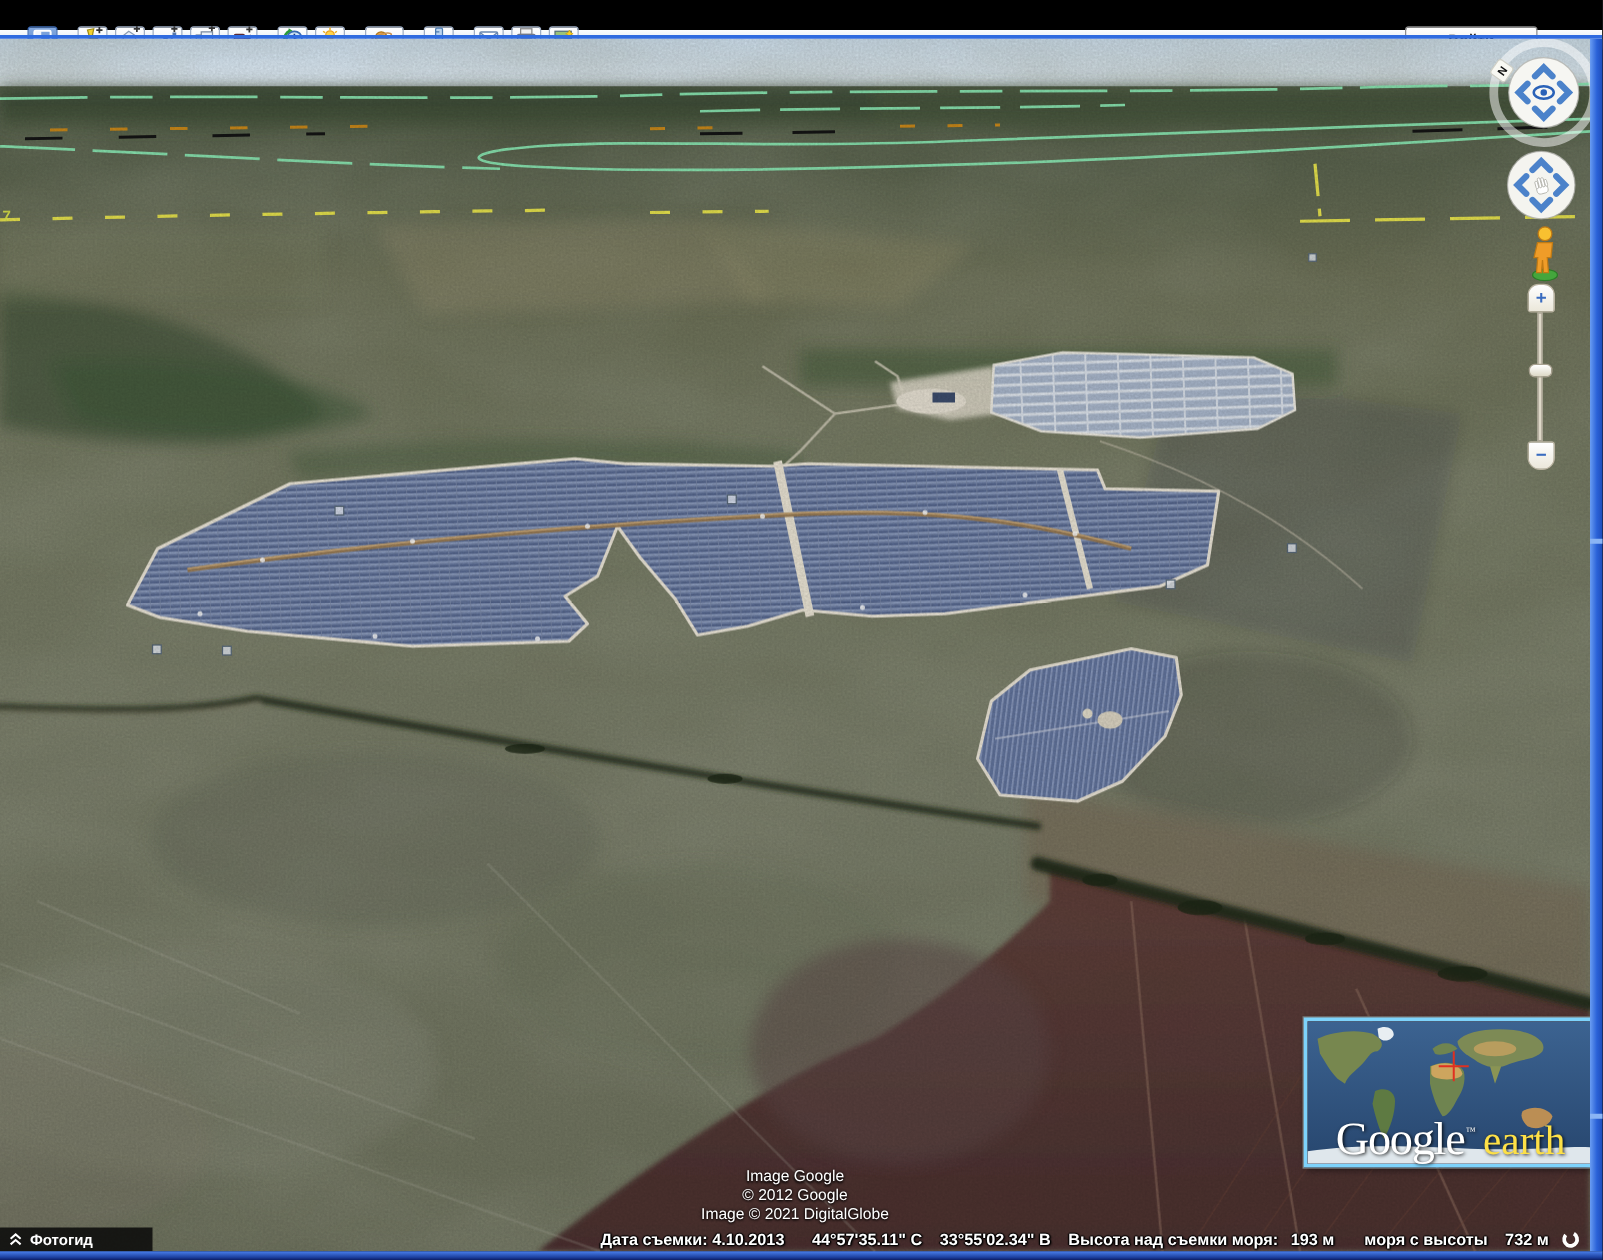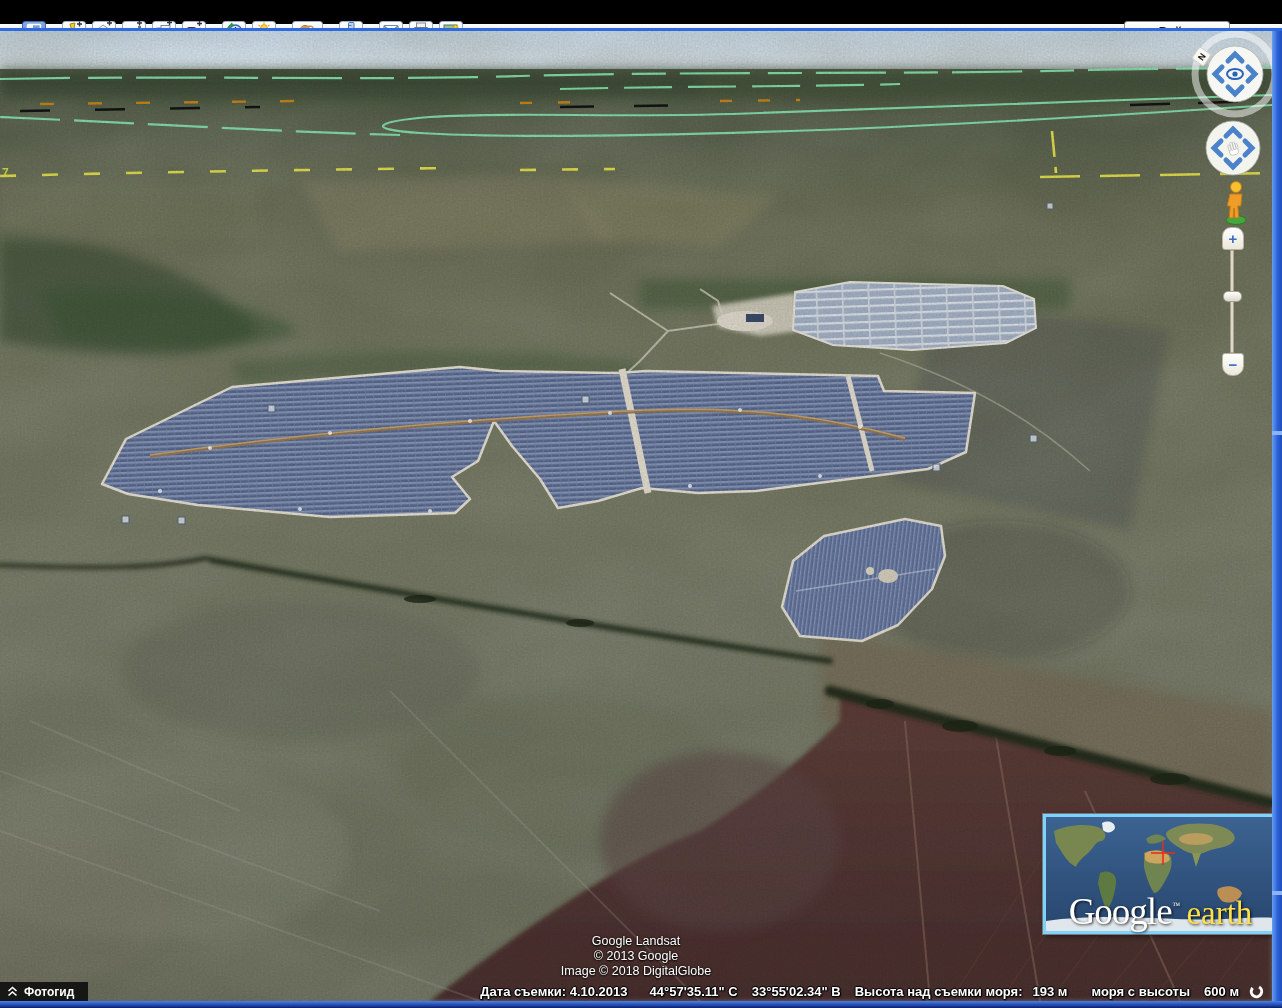--- a/index.html
+++ b/index.html
@@ -48,21 +48,21 @@
     background:linear-gradient(#ffffff,#ebe7da);border:1px solid #b9b2a0;color:#3a6cc0;
     font-weight:bold;font-size:15px;line-height:1;display:flex;align-items:center;justify-content:center;}
   .zoom-in{top:0;border-radius:9px 9px 3px 3px;}
   .zoom-out{top:126px;border-radius:3px 3px 10px 10px;}
   .zoom-track{position:absolute;left:9px;top:23px;width:4px;height:103px;
     background:#ded8c8;border:1px solid #aaa394;box-sizing:border-box;}
   .zoom-thumb{position:absolute;left:2px;top:64px;width:19px;height:11px;border-radius:5px;
     background:linear-gradient(#ffffff,#ddd8c6);border:1px solid #a8a190;box-sizing:border-box;}
 
   
-  .photo-badge{position:absolute;left:0;bottom:0;width:88px;height:19px;
+  .photo-badge{position:absolute;left:0;bottom:0;width:122px;height:19px;
     background:rgba(8,8,8,.85);color:#fff;font-size:12px;font-weight:bold;
     display:flex;align-items:center;gap:6px;padding-left:7px;box-sizing:border-box;}
   .statusrow{position:absolute;right:8px;bottom:2px;height:17px;display:flex;
     align-items:flex-end;color:#fff;font-size:13px;font-weight:bold;white-space:pre;
     text-shadow:-1px 0 1px #000,1px 0 1px #000,0 -1px 1px #000,0 1px 1px #000,1px 1px 2px #000;}
   .statusrow .sp22{margin-right:22px;} .statusrow .sp14{margin-right:14px;}
   .statusrow .sp10{margin-right:10px;} .statusrow .sp24{margin-right:24px;margin-top:40px;}
   .copyright{position:absolute;left:50%;bottom:22px;transform:translateX(-50%);
     text-align:center;color:#fff;font-size:12.5px;line-height:15px;
     text-shadow:0 1px 2px #000,0 0 3px #000;}
@@ -465,23 +465,23 @@
     </div>
 
     <div class="zoomslider">
       <div class="zoom-btn zoom-in">+</div>
       <div class="zoom-track"></div>
       <div class="zoom-thumb"></div>
       <div class="zoom-btn zoom-out">−</div>
     </div>
 
     <div class="copyright">
-      <div>Google Landsat</div>
-      <div>© 2013 Google</div>
-      <div>Image © 2018 DigitalGlobe</div>
+      <div>Image Google</div>
+      <div>© 2012 Google</div>
+      <div>Image © 2021 DigitalGlobe</div>
     </div>
 
     <div class="overview">
       <svg width="229" height="114" viewBox="0 0 229 114">
         <defs>
           <linearGradient id="ocean" x1="0" y1="0" x2="0" y2="1">
             <stop offset="0" stop-color="#3c6391"></stop>
               <stop offset="1" stop-color="#27466e"></stop>
           </linearGradient>
         </defs>
@@ -519,21 +519,21 @@
       <span>Фотогид</span>
     </div>
 
     <div class="statusrow">
       <span class="sp22">Дата съемки: 4.10.2013</span>
       <span class="sp14">44°57'35.11" С</span>
       <span class="sp14">33°55'02.34" В</span>
       <span class="sp10">Высота над съемки моря:</span>
       <span class="sp24">193 м</span>
       <span class="sp14">моря с высоты</span>
-      <span class="sp10">600 м</span>
+      <span class="sp10">732 м</span>
       <svg width="15" height="15">
         <circle cx="7.5" cy="7.5" r="5.2" fill="none" stroke="#fff" stroke-width="3" stroke-dasharray="25 8" transform="rotate(-60 7.5 7.5)"></circle>
       </svg>
     </div>
   </div>
 
   <div class="frame-right">
     <div class="notch" style="top:400px"></div>
     <div class="notch" style="top:860px"></div>
   </div>

